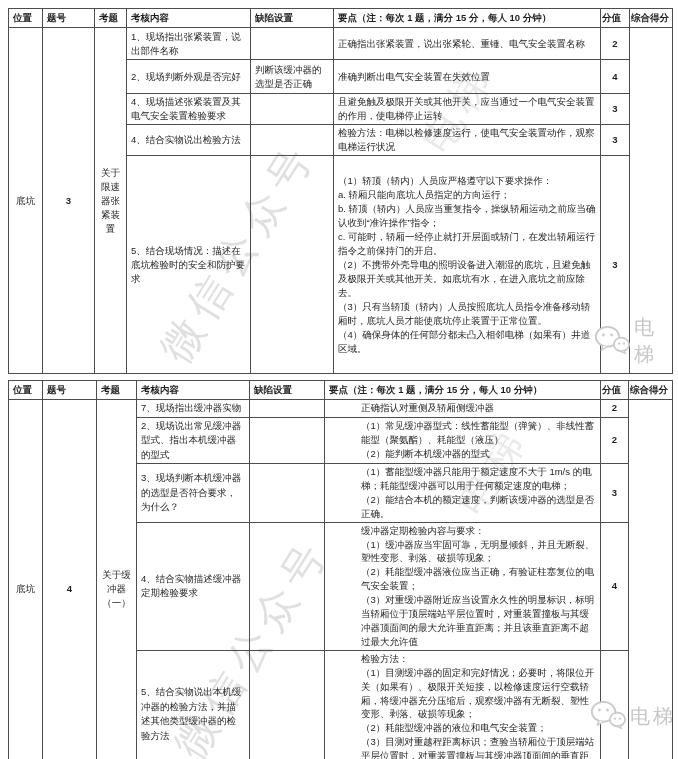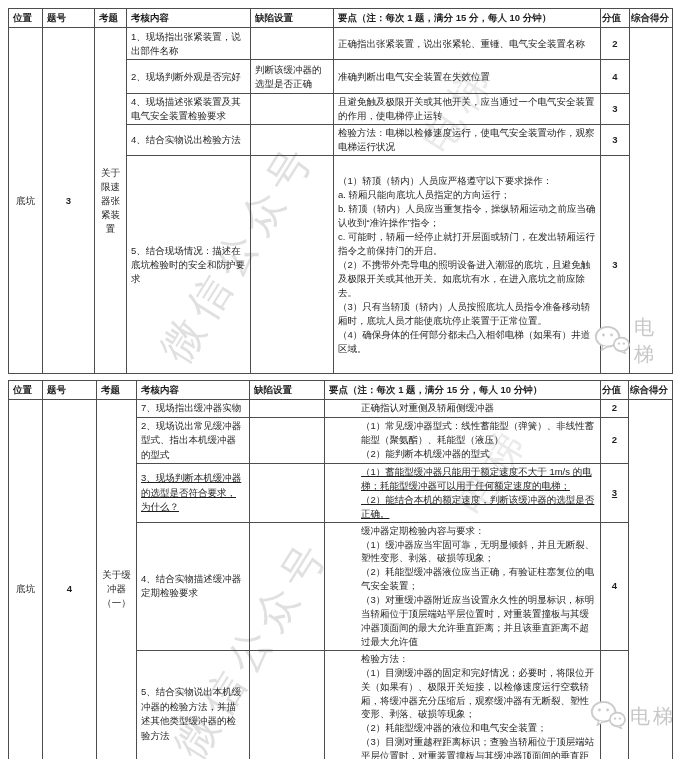--- a/index.html
+++ b/index.html
@@ -59,21 +59,21 @@
   .col-content{line-height:15.5px;margin-left:39px;}
   .col-points{line-height:15.2px;text-align:left;}
   #table-2 .col-points{line-height:13.9px;padding-left:36px;}
   #table-2 .col-content{line-height:14.5px;}
   .col-score{text-align:center;font-weight:bold;}
   
   .t1-hdr{height:18px;} .t1-r1{height:32px;} .t1-r2{height:34px;padding-left:9px;}
   .t1-r3{height:27px;} .t1-r4{height:28px;} .t1-r5{height:218px;}
   
   .t2-hdr{height:18px;} .t2-r1{height:17px;} .t2-r2{height:43px;}
-  .t2-r3{height:45px;text-decoration:underline;} .t2-r4{height:127px;} .t2-r5{height:125px;}
+  .t2-r3{height:45px;} .t2-r4{height:127px;} .t2-r5{height:125px;}
   
   .brand{
     position:absolute;
     z-index:2;
     display:flex;
     align-items:center;
     gap:4px;
     color:#c7c7c7;
   }
   .brand .brand-text{

